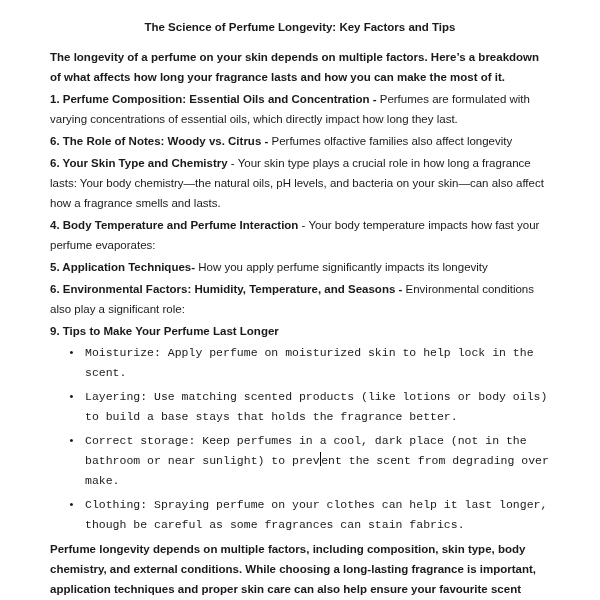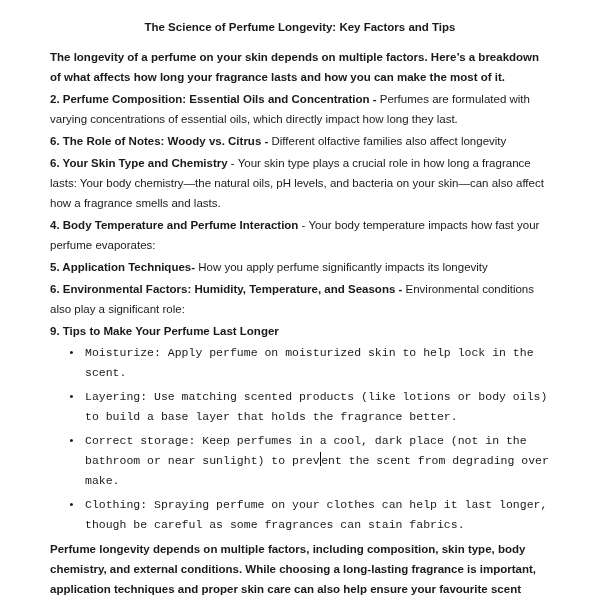--- a/index.html
+++ b/index.html
@@ -68,36 +68,36 @@
 </style>
 </head>
 <body>
 
 <div class="page">
 
   <h1 class="doc-title">The Science of Perfume Longevity: Key Factors and Tips</h1>
 
   <p class="lead">The longevity of a perfume on your skin depends on multiple factors. Here’s a breakdown of what affects how long your fragrance lasts and how you can make the most of it.</p>
 
-  <p><b>2. Perfume Composition: Essential Oils and Concentration -</b><span> Perfumes are formulated with varying concentrations of essential oils, which directly impact how long they last.</span></p>
+  <p><b>1. Perfume Composition: Essential Oils and Concentration -</b><span> Perfumes are formulated with varying concentrations of essential oils, which directly impact how long they last.</span></p>
 
-  <p><b>6. The Role of Notes: Woody vs. Citrus -</b><span> Different olfactive families also affect longevity</span></p>
+  <p><b>6. The Role of Notes: Woody vs. Citrus -</b><span> Perfumes olfactive families also affect longevity</span></p>
 
   <p><b>6. Your Skin Type and Chemistry</b><span> - Your skin type plays a crucial role in how long a fragrance lasts: Your body chemistry—the natural oils, pH levels, and bacteria on your skin—can also affect how a fragrance smells and lasts.</span></p>
 
   <p><b>4. Body Temperature and Perfume Interaction</b><span> - Your body temperature impacts how fast your perfume evaporates:</span></p>
 
   <p><b>5. Application Techniques-</b><span> How you apply perfume significantly impacts its longevity</span></p>
 
   <p><b>6. Environmental Factors: Humidity, Temperature, and Seasons -</b><span> Environmental conditions also play a significant role:</span></p>
 
   <p><b>9. Tips to Make Your Perfume Last Longer</b></p>
 
   <ul class="tips-list">
     <li>Moisturize: Apply perfume on moisturized skin to help lock in the scent.</li>
-    <li>Layering: Use matching scented products (like lotions or body oils) to build a base layer that holds the fragrance better.</li>
+    <li>Layering: Use matching scented products (like lotions or body oils) to build a base stays that holds the fragrance better.</li>
     <li><span>Correct storage: Keep perfumes in a cool, dark place (not in the bathroom or near sunlight) to prev</span><span class="caret"></span><span>ent the scent from degrading over make.</span></li>
     <li>Clothing: Spraying perfume on your clothes can help it last longer, though be careful as some fragrances can stain fabrics.</li>
   </ul>
 
   <p class="lead">Perfume longevity depends on multiple factors, including composition, skin type, body chemistry, and external conditions. While choosing a long-lasting fragrance is important, application techniques and proper skin care can also help ensure your favourite scent stays with you all day. Understanding these variables will allow you to enjoy your perfumes to the fullest, whether you prefer a fleeting floral or a lingering woody scent.</p>
 
 </div>
 
 </body></html>

